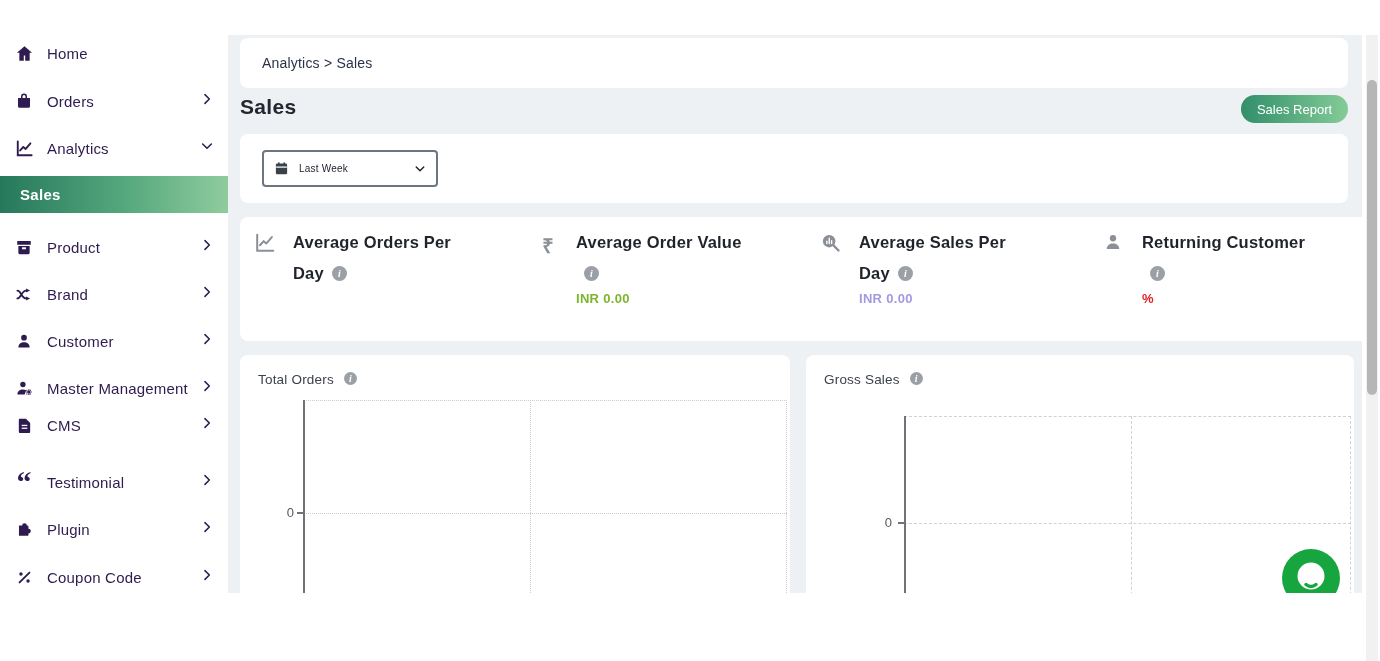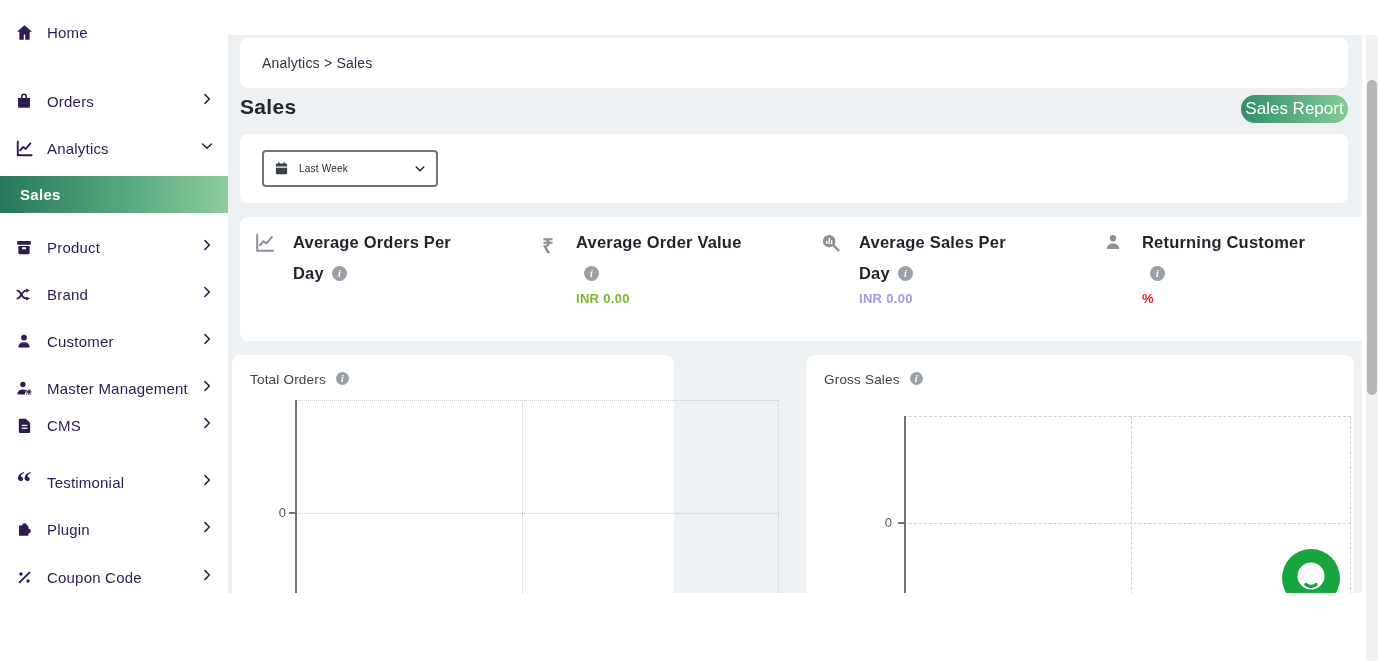--- a/index.html
+++ b/index.html
@@ -24,21 +24,21 @@
   #main { position:absolute; left:228px; top:0; width:1152px; height:661px; background:#ffffff; }
   #panel { position:absolute; left:0; top:35px; width:1134px; height:558px; background:#eef1f4; overflow:hidden; }
 
   .card { position:absolute; background:#ffffff; border-radius:8px; }
 
   #breadcrumb-card { left:12px; top:3px; width:1108px; height:50px; display:flex; align-items:center; padding:0 22px; }
   #breadcrumb-card .txt { font-size:14px; color:#2b3247; letter-spacing:.2px; }
 
   #page-title { left:12px; top:60px; font-size:21px; font-weight:bold; color:#23262e; letter-spacing:.3px; }
   #report-btn { left:1013px; top:60px; width:107px; height:28px; border-radius:14px; border:none; cursor:pointer;
-                background:linear-gradient(90deg,#318f6a,#85cb97); color:#fff; font-size:17px;
+                background:linear-gradient(90deg,#318f6a,#85cb97); color:#fff; font-size:13px;
                 font-family:"Liberation Sans",sans-serif; display:flex; align-items:center; justify-content:center; }
 
   #filter-card { left:12px; top:99px; width:1108px; height:69px; }
   #period-select { position:absolute; left:22px; top:16px; width:176px; height:37px; border:2px solid #6d757e;
                    border-radius:4px; background:#fff; display:flex; align-items:center; padding:0 10px; cursor:pointer; }
   #period-select .lbl { font-size:10px; color:#22262e; margin-left:10px; letter-spacing:.2px; }
 
   .metric-card { top:182px; width:304px; height:124px; }
   .metric-card .m-ico { position:absolute; left:14px; top:15px; width:22px; height:22px; }
   .metric-card .m-title { position:absolute; left:53px; top:10px; width:180px; font-size:16.5px; font-weight:bold;
@@ -63,21 +63,21 @@
 
   
   #scrollbar { position:absolute; left:1138px; top:35px; width:12px; height:626px; background:#f1f1f1; }
   #scroll-thumb { position:absolute; left:1px; top:45px; width:10px; height:315px; background:#b6b6b6; border-radius:5px; }
 </style>
 </head>
 <body>
 
 <div id="sidebar">
 
-  <div class="nav-item" style="top:18px">
+  <div class="nav-item" style="top:39px">
     <span class="ico">
       <svg width="19" height="19" viewBox="0 0 24 24">
           <path d="M12 2.8 2.5 11h3v10h5.6v-6.4h1.8V21h5.6V11h3z" fill="#2e1b4f"></path>
         </svg>
     </span>
     <span class="lbl">Home</span>
   </div>
 
   <div class="nav-item" style="top:87px">
     <span class="ico">
@@ -306,21 +306,21 @@
       <span class="m-ico">
         <svg width="20" height="20" viewBox="0 0 24 24">
             <circle cx="12" cy="7.5" r="3.8" fill="#8b9097"></circle>
             <path d="M4.5 20.5c0-4.4 3.4-6.8 7.5-6.8s7.5 2.4 7.5 6.8z" fill="#8b9097"></path>
           </svg>
       </span>
       <div class="m-title"><span>Returning Customer</span><span class="info-dot">i</span></div>
       <div class="m-value" style="color: rgb(229, 29, 37);">%</div>
     </div>
 
-    <div class="card chart-card" style="left:4px; width:442px">
+    <div class="card chart-card" style="left:12px; width:550px">
       <div class="chart-title"><span>Total Orders</span><span class="info-dot" style="width:13px;height:13px;line-height:13px;margin-left:10px">i</span></div>
       <div class="gridline-dot-h" style="left:63px; top:45px; width:484px"></div>
       <div class="gridline-dot-v" style="left:290px; top:45px; height:235px"></div>
       <div class="gridline-dot-v" style="left:546px; top:45px; height:235px"></div>
       <div class="gridline-dot-h" style="left:63px; top:158px; width:484px"></div>
       <div class="axis-v" style="left:63px; top:45px; height:235px"></div>
       <div class="tick" style="left:57px; top:157px"></div>
       <div class="ytick" style="left:28px; top:150px">0</div>
     </div>
 

